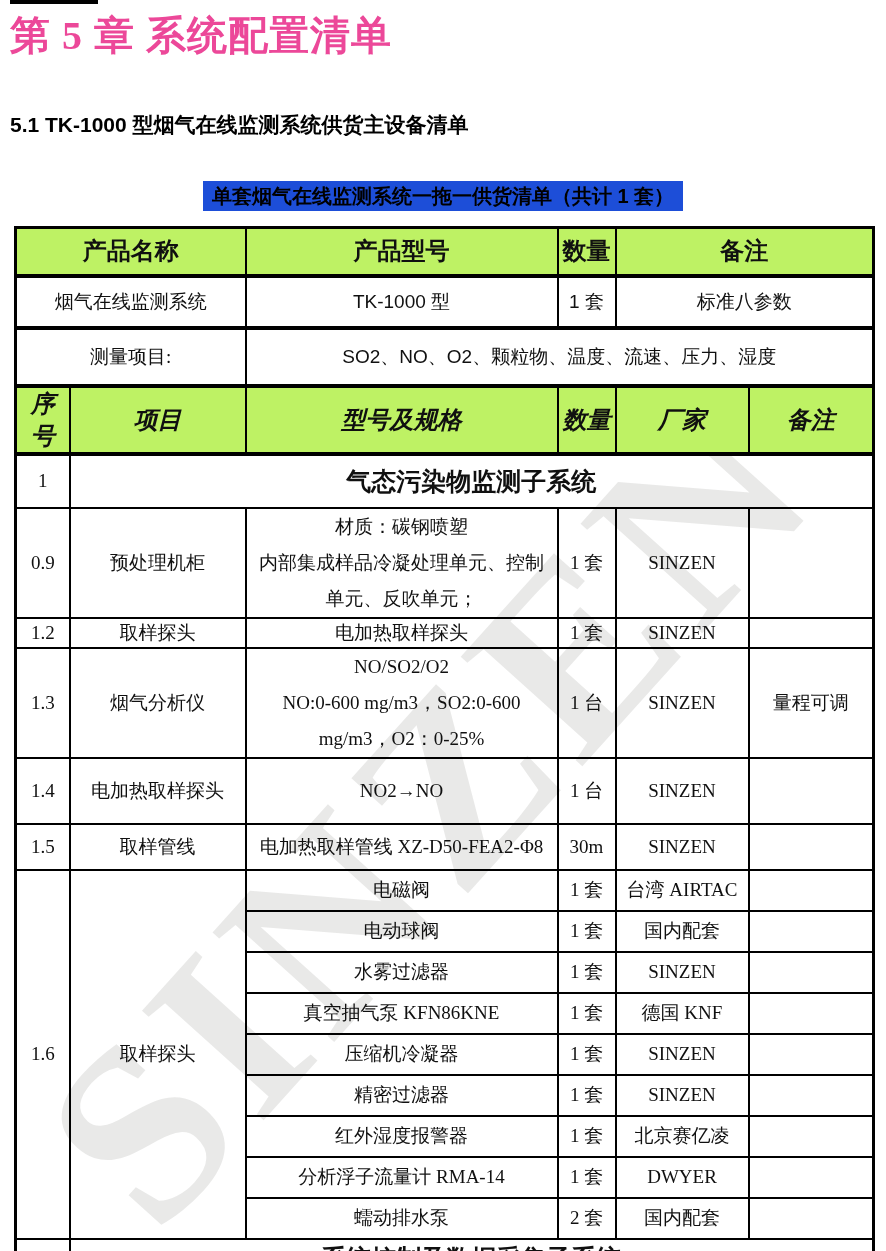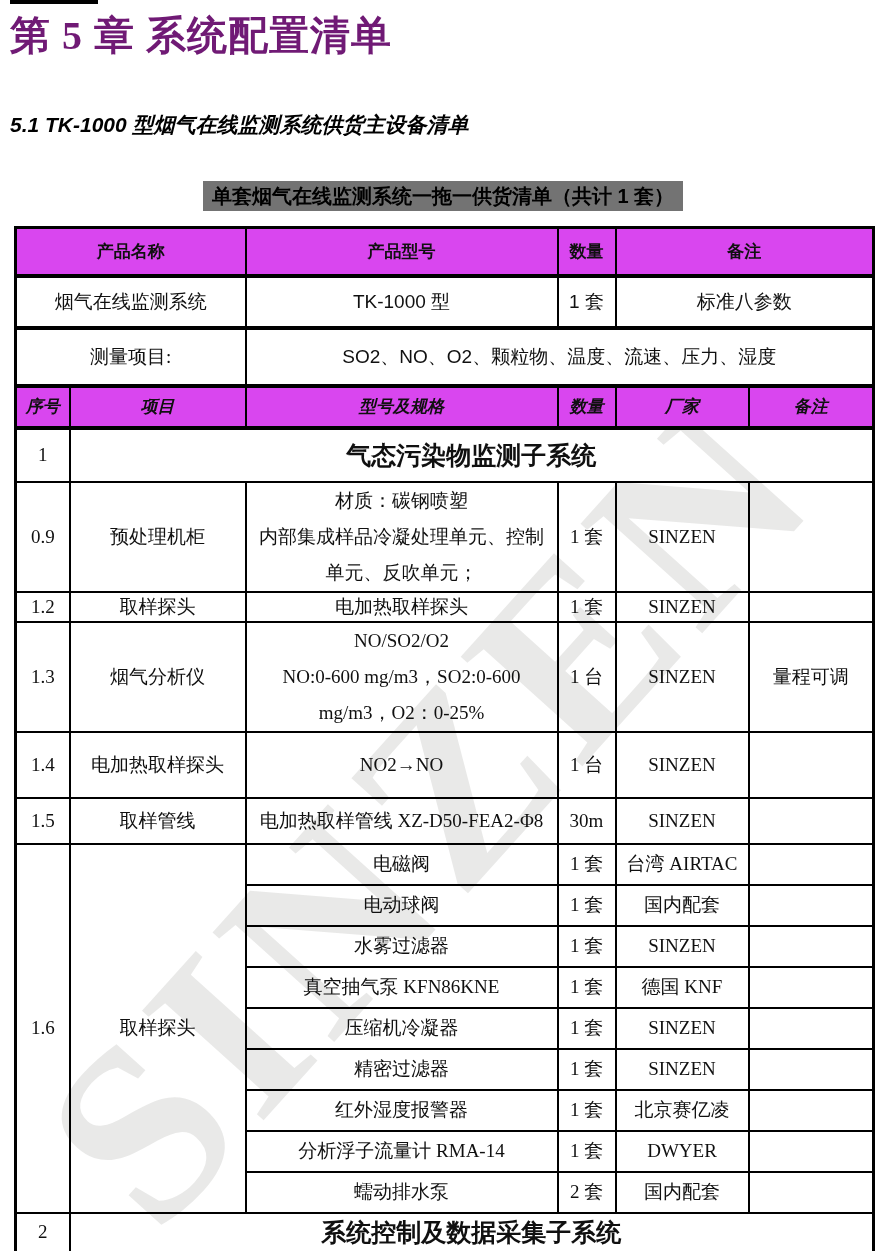--- a/index.html
+++ b/index.html
@@ -11,34 +11,33 @@
     color: #101010;
     font-family: "Liberation Serif", "DejaVu Serif", serif;
   }
   .edge-bar {
     position: absolute; left: 10px; top: 0;
     width: 88px; height: 4px; background: #000;
   }
   h1.chapter {
     margin: 14px 0 0 10px;
     font-family: "Liberation Serif", "DejaVu Serif", serif;
-    font-size: 40px; font-weight: bold; color: #701a75;
+    font-size: 40px; font-weight: bold; color: #ec4899;
     letter-spacing: 1px; line-height: 1.1;
   }
   h2.section {
     margin: 54px 0 0 10px;
     font-family: "Liberation Sans", "DejaVu Sans", sans-serif;
     font-size: 21px; font-weight: bold; color: #000;
     line-height: 1.2;
-    font-style: italic;
   }
   .caption-row { margin-top: 44px; width: 886px; text-align: center; }
   .caption {
     display: inline-block;
-    background: #737373;
+    background: #1d4ed8;
     font-family: "Liberation Sans", "DejaVu Sans", sans-serif;
     font-size: 20px; font-weight: bold; color: #000;
     padding: 3px 9px; line-height: 1.2;
   }
   .watermark {
     position: absolute; left: 430px; top: 810px;
     transform: translate(-50%,-50%) rotate(-48deg);
     font-family: "Liberation Serif", "DejaVu Serif", serif;
     font-size: 250px; font-weight: bold; letter-spacing: 12px;
     color: rgba(70, 70, 62, 0.12);
@@ -51,23 +50,23 @@
     border: 3px solid #000;
   }
   td, th {
     border: 2px solid #000;
     text-align: center; vertical-align: middle;
     font-size: 19px; font-weight: normal;
     padding: 0 2px; overflow: hidden;
     background: transparent;
   }
   th {
-    background: #d946ef;
+    background: #bef264;
     font-family: "Liberation Sans", "DejaVu Sans", sans-serif;
-    font-weight: bold; font-size: 17px;
+    font-weight: bold; font-size: 24px;
   }
   .bb-heavy td, .bb-heavy th { border-bottom-width: 4px; }
   .bold-sans { font-family: "Liberation Sans", "DejaVu Sans", sans-serif; font-weight: normal; }
   .sec-title { font-family: "Liberation Sans", "DejaVu Sans", sans-serif; font-weight: bold; font-size: 25px; }
   .spec-line { line-height: 36px; }
   tr.r-h1 { height: 48px; }
   tr.r-prod { height: 52px; }
   tr.r-meas { height: 58px; }
   tr.r-h2 { height: 42px; font-style: italic; }
   tr.r-sec1 { height: 54px; }

